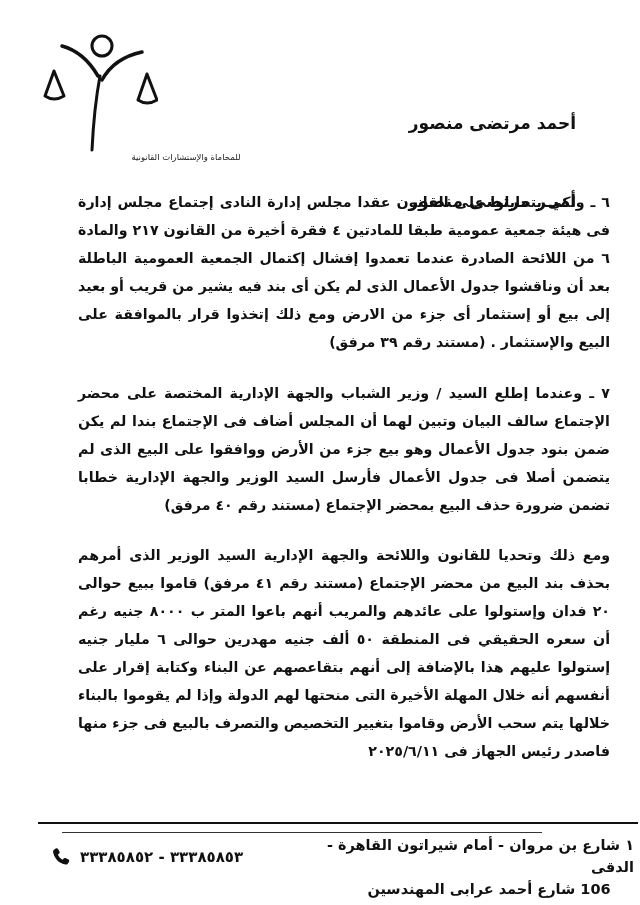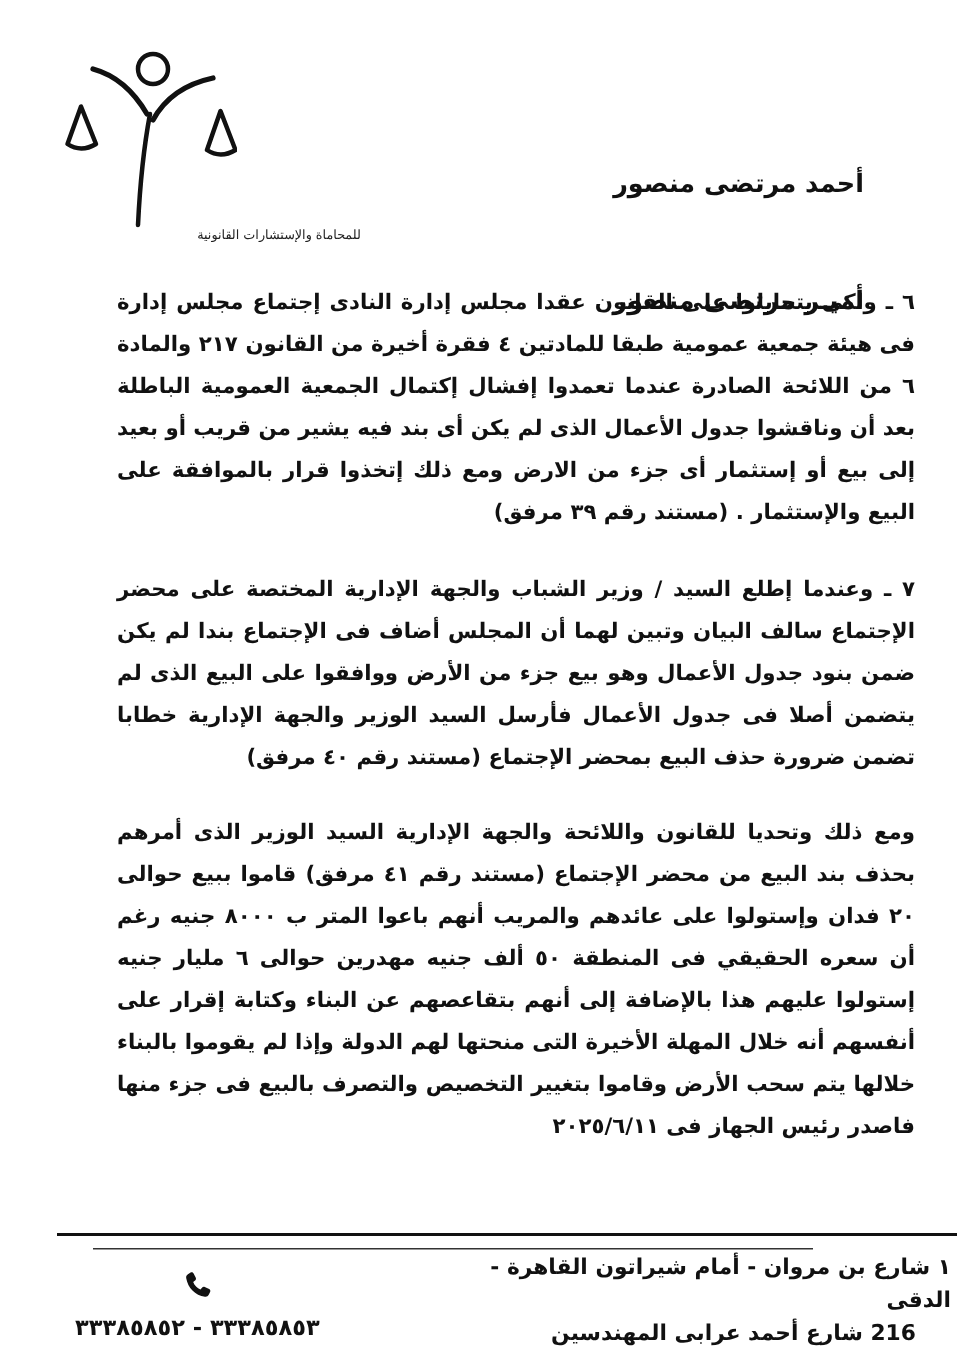--- a/index.html
+++ b/index.html
@@ -41,21 +41,21 @@
       position: absolute; left: 62px; top: 832px; width: 480px; height: 1px; background: #333;
     }
     .footer-addr {
       position: absolute; right: 6px; top: 834px; width: 320px;
       direction: rtl; font-weight: bold; font-size: 14.5px; line-height: 22px;
     }
     .footer-addr .l1 { text-align: right; }
     .footer-addr .l2 { text-align: center; padding-left: 30px; }
     .footer-phone {
       position: absolute; left: 50px; top: 846px; display: flex; align-items: center; gap: 8px;
-      font-weight: bold; font-size: 15px; direction: ltr; flex-direction: column;
+      font-weight: bold; font-size: 15px; direction: ltr;
     }
     .phone-icon { width: 22px; height: 22px; display: inline-block; }
   </style>
 </head>
 <body>
 
 <div class="logo">
   <svg width="140" height="125" viewBox="0 0 140 125">
 
     <circle cx="84" cy="18" r="10" fill="none" stroke="#111" stroke-width="3"></circle>
@@ -81,21 +81,21 @@
   <p class="para p1">٦ ـ ولكى يتحايلوا على القانون عقدا مجلس إدارة النادى إجتماع مجلس إدارة فى هيئة جمعية عمومية طبقا للمادتين ٤ فقرة أخيرة من القانون ٢١٧ والمادة ٦ من اللائحة الصادرة عندما تعمدوا إفشال إكتمال الجمعية العمومية الباطلة بعد أن وناقشوا جدول الأعمال الذى لم يكن أى بند فيه يشير من قريب أو بعيد إلى بيع أو إستثمار أى جزء من الارض ومع ذلك إتخذوا قرار بالموافقة على البيع والإستثمار . (مستند رقم ٣٩ مرفق)</p>
   <p class="para p2">٧ ـ وعندما إطلع السيد / وزير الشباب والجهة الإدارية المختصة على محضر الإجتماع سالف البيان وتبين لهما أن المجلس أضاف فى الإجتماع بندا لم يكن ضمن بنود جدول الأعمال وهو بيع جزء من الأرض ووافقوا على البيع الذى لم يتضمن أصلا فى جدول الأعمال فأرسل السيد الوزير والجهة الإدارية خطابا تضمن ضرورة حذف البيع بمحضر الإجتماع (مستند رقم ٤٠ مرفق)</p>
   <p class="para">ومع ذلك وتحديا للقانون واللائحة والجهة الإدارية السيد الوزير الذى أمرهم بحذف بند البيع من محضر الإجتماع (مستند رقم ٤١ مرفق) قاموا ببيع حوالى ٢٠ فدان وإستولوا على عائدهم والمريب أنهم باعوا المتر ب ٨٠٠٠ جنيه رغم أن سعره الحقيقي فى المنطقة ٥٠ ألف جنيه مهدرين حوالى ٦ مليار جنيه إستولوا عليهم هذا بالإضافة إلى أنهم بتقاعصهم عن البناء وكتابة إقرار على أنفسهم أنه خلال المهلة الأخيرة التى منحتها لهم الدولة وإذا لم يقوموا بالبناء خلالها يتم سحب الأرض وقاموا بتغيير التخصيص والتصرف بالبيع فى جزء منها فاصدر رئيس الجهاز فى ٢٠٢٥/٦/١١</p>
 </div>
 
 <div class="footer-rule-thick"></div>
 <div class="footer-rule-thin"></div>
 
 <div class="footer-addr">
   <div class="l1">١ شارع بن مروان - أمام شيراتون القاهرة - الدقى</div>
-  <div class="l2">216 شارع أحمد عرابى المهندسين</div>
+  <div class="l2">106 شارع أحمد عرابى المهندسين</div>
 </div>
 
 <div class="footer-phone">
   <span class="phone-icon">
     <svg width="22" height="22" viewBox="0 0 24 24">
       <path d="M6.6 2.5c.8-.4 1.8-.1 2.2.7l1.6 3.2c.3.7.1 1.5-.5 2L8.5 9.4c.9 2.4 2.9 4.5 5.3 5.5l1.1-1.3c.5-.6 1.3-.8 2-.5l3.2 1.5c.8.4 1.1 1.4.7 2.2l-1 2c-.5 1-1.6 1.6-2.7 1.4C9.9 19.1 4.6 13.7 3.4 6.5c-.2-1.1.4-2.1 1.3-2.6z" fill="#111"></path>
     </svg>
   </span>
   <span>٣٣٣٨٥٨٥٣ - ٣٣٣٨٥٨٥٢</span>
 </div>

